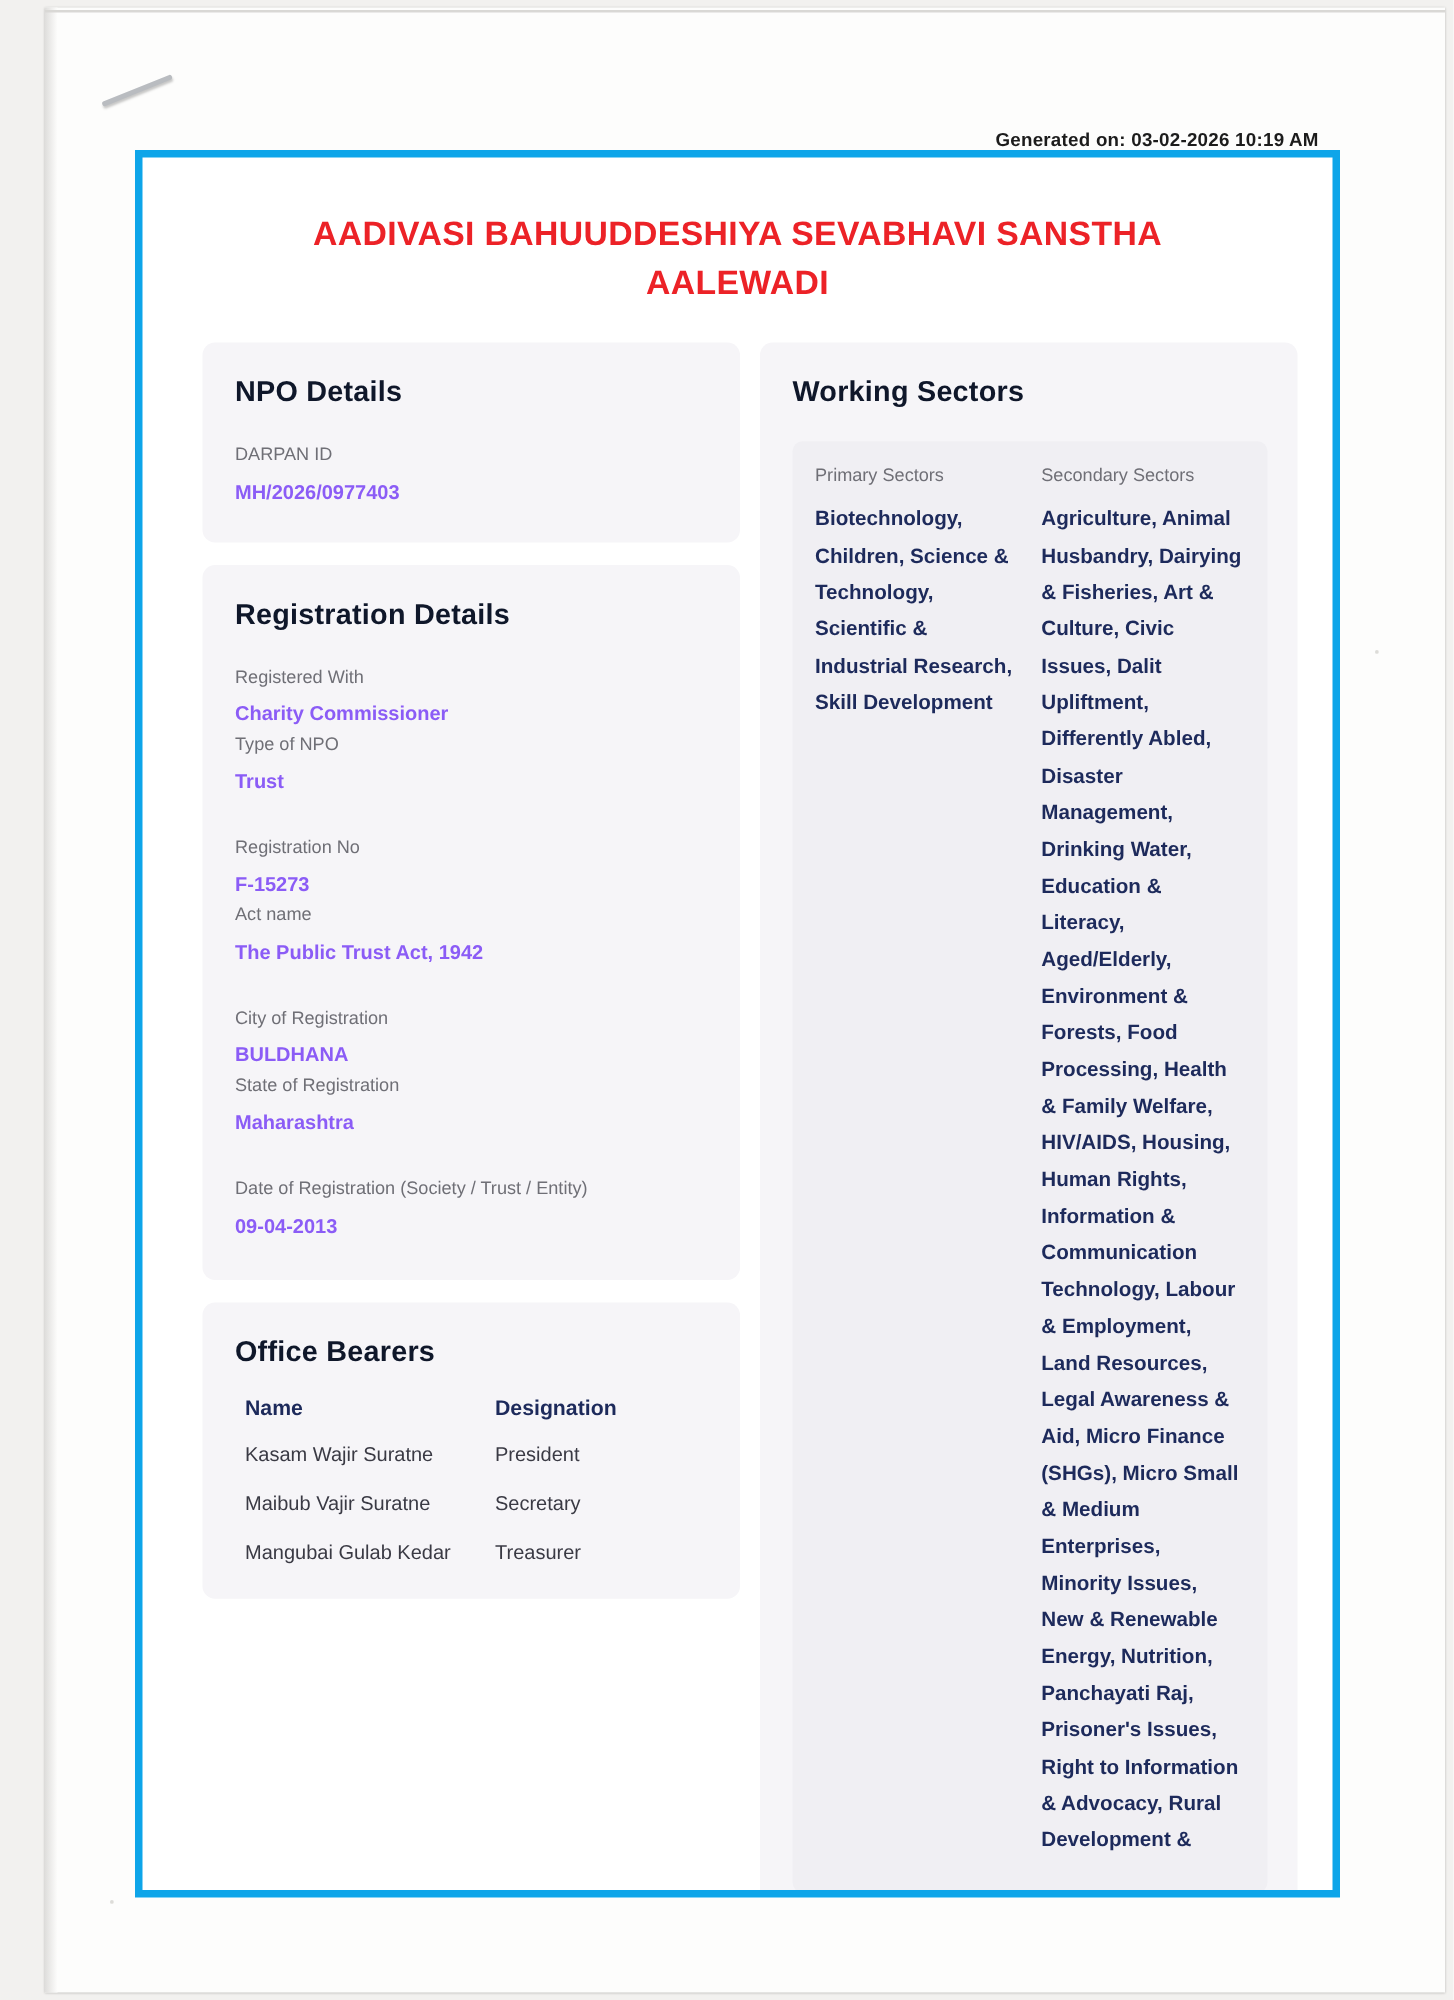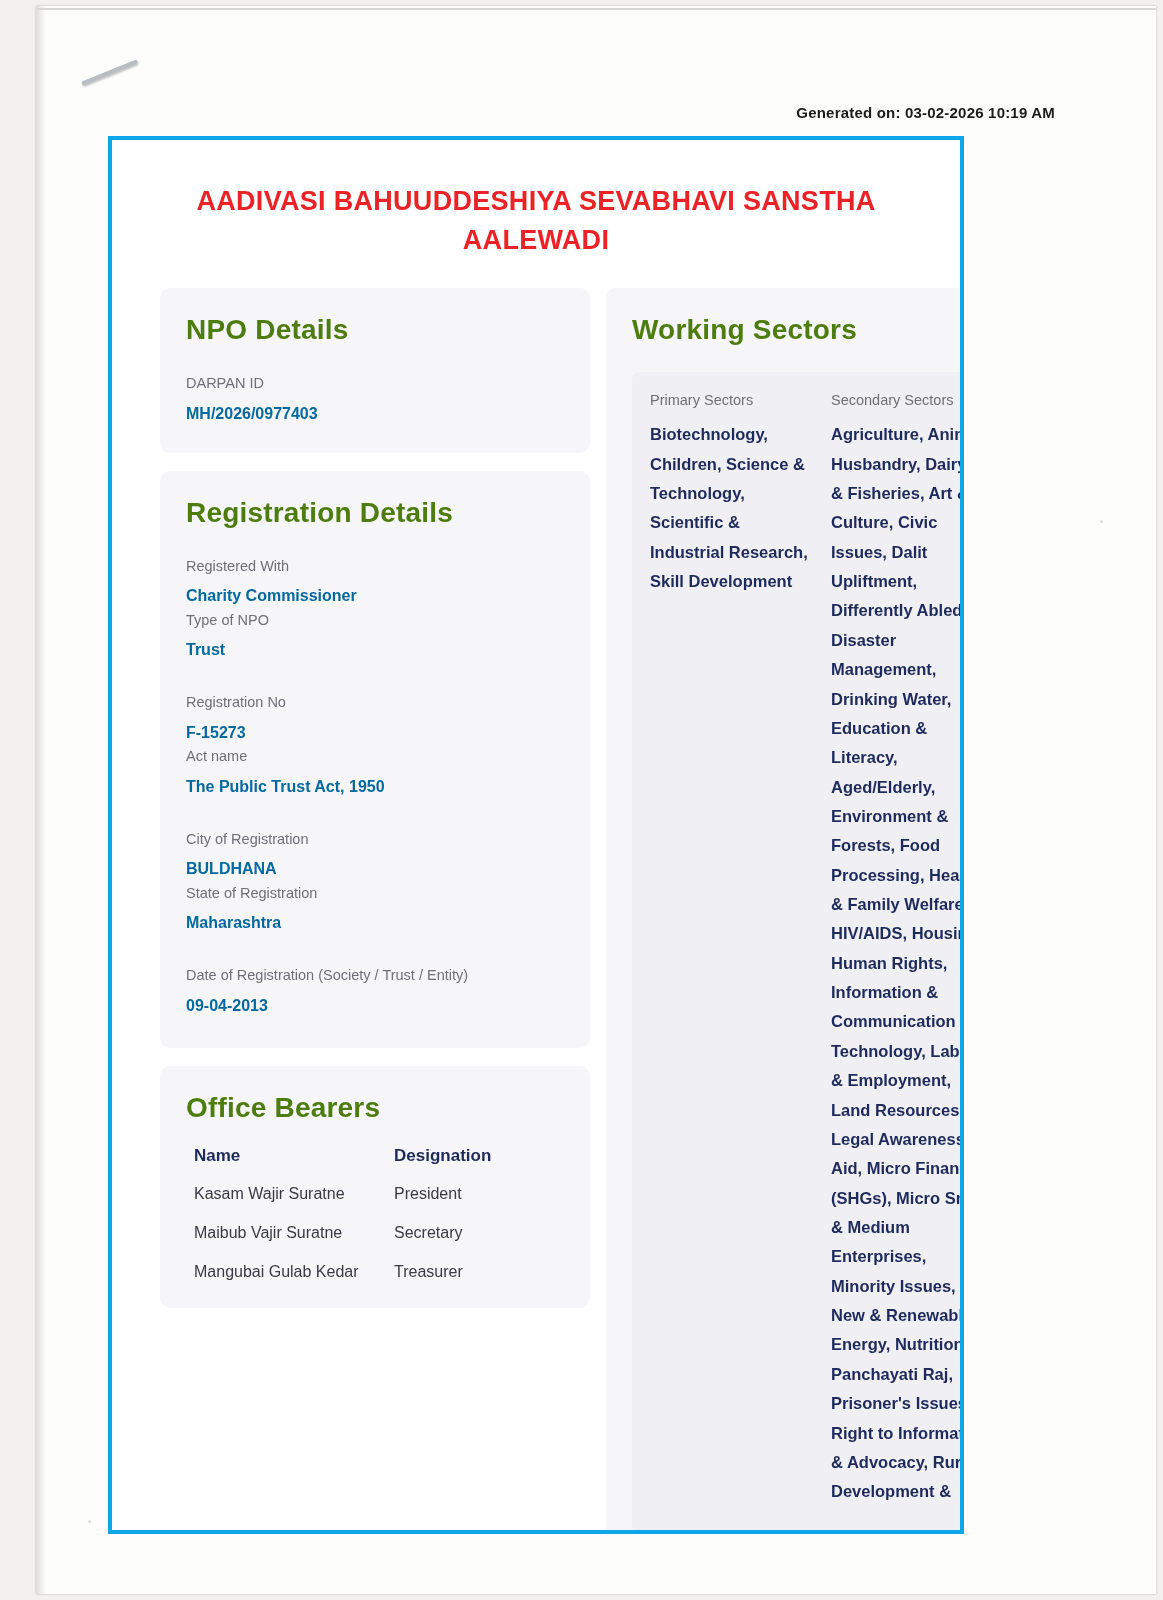--- a/index.html
+++ b/index.html
@@ -62,24 +62,24 @@
     width: 60px; height: 4px;
     background: #b9bcc0;
     border-radius: 2px;
     box-shadow: 0 2px 2px rgba(0,0,0,0.22);
   }
 
   
   .doc {
     position: absolute;
     left: 108px;
-    top: 136px;
-    width: 856px;
+    top: 120px;
+    width: 964px;
     height: 1398px;
-    border: 4px solid #0ea5e9;
+    border: 6px solid #0ea5e9;
     background: #ffffff;
     box-sizing: border-box;
     overflow: hidden;
   }
 
   .generated {
     position: absolute;
     right: 108px;
     top: 104px;
     font-size: 15px;
@@ -111,22 +111,22 @@
     background: #f6f5f8;
     border-radius: 10px;
     padding: 26px 24px 26px 26px;
     margin-bottom: 18px;
     box-sizing: border-box;
   }
   .card.tall { padding-bottom: 30px; }
 
   .card h2 {
     margin: 0 0 26px 0;
-    font-size: 28px;
-    color: #4d7c0f;
+    font-size: 23px;
+    color: #0f172a;
     font-weight: bold;
     letter-spacing: 0.2px;
   }
   .card h2.sm { margin-bottom: 22px; }
 
   .pair-row {
     display: flex;
     margin-bottom: 28px;
     flex-direction: column;
   }
@@ -137,21 +137,21 @@
     box-sizing: border-box;
   }
   .lbl {
     font-size: 14.5px;
     color: #6f6f76;
     line-height: 1.55;
     margin-bottom: 7px;
   }
   .val {
     font-size: 16px;
-    color: #0369a1;
+    color: #8b5cf6;
     font-weight: bold;
     line-height: 1.55;
   }
 
   
   .ob-table { width: 100%; }
   .ob-row {
     display: flex;
     align-items: flex-start;
     margin-bottom: 17px;
@@ -253,21 +253,21 @@
           </div>
         </div>
 
         <div class="pair-row">
           <div class="pair">
             <div class="lbl">Registration No</div>
             <div class="val">F-15273</div>
           </div>
           <div class="pair">
             <div class="lbl">Act name</div>
-            <div class="val">The Public Trust Act, 1950</div>
+            <div class="val">The Public Trust Act, 1942</div>
           </div>
         </div>
 
         <div class="pair-row">
           <div class="pair">
             <div class="lbl">City of Registration</div>
             <div class="val">BULDHANA</div>
           </div>
           <div class="pair">
             <div class="lbl">State of Registration</div>

